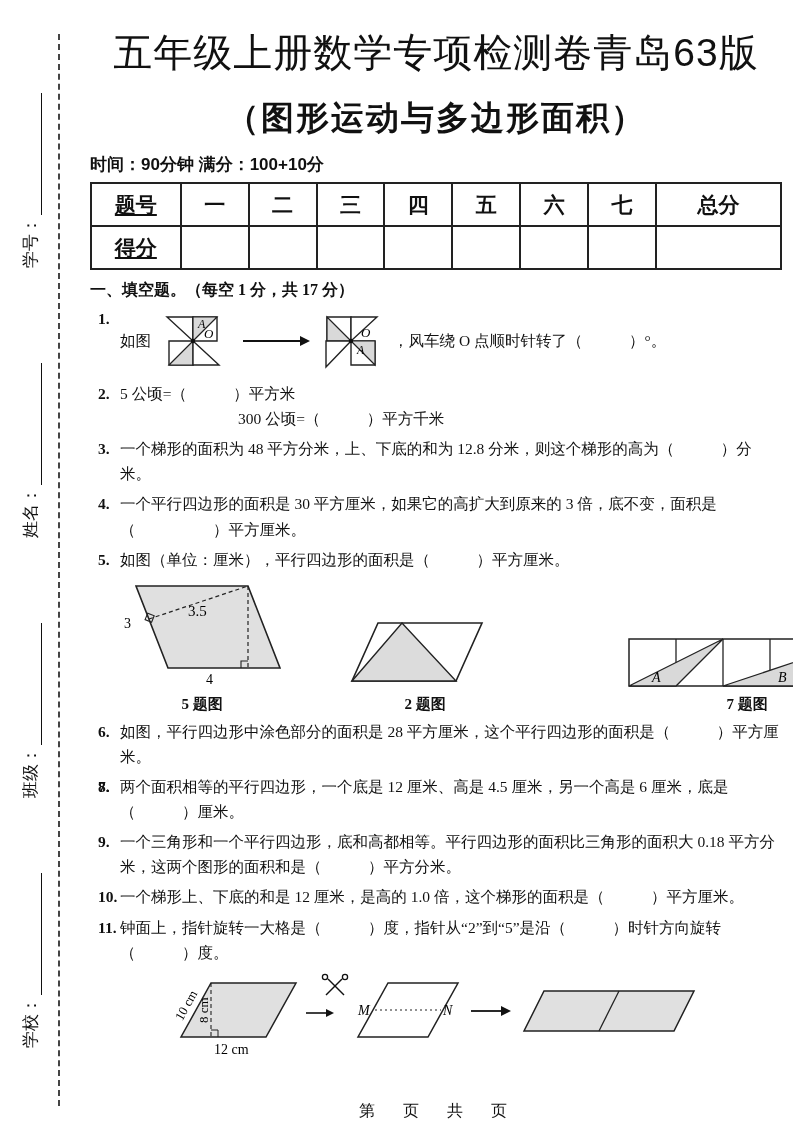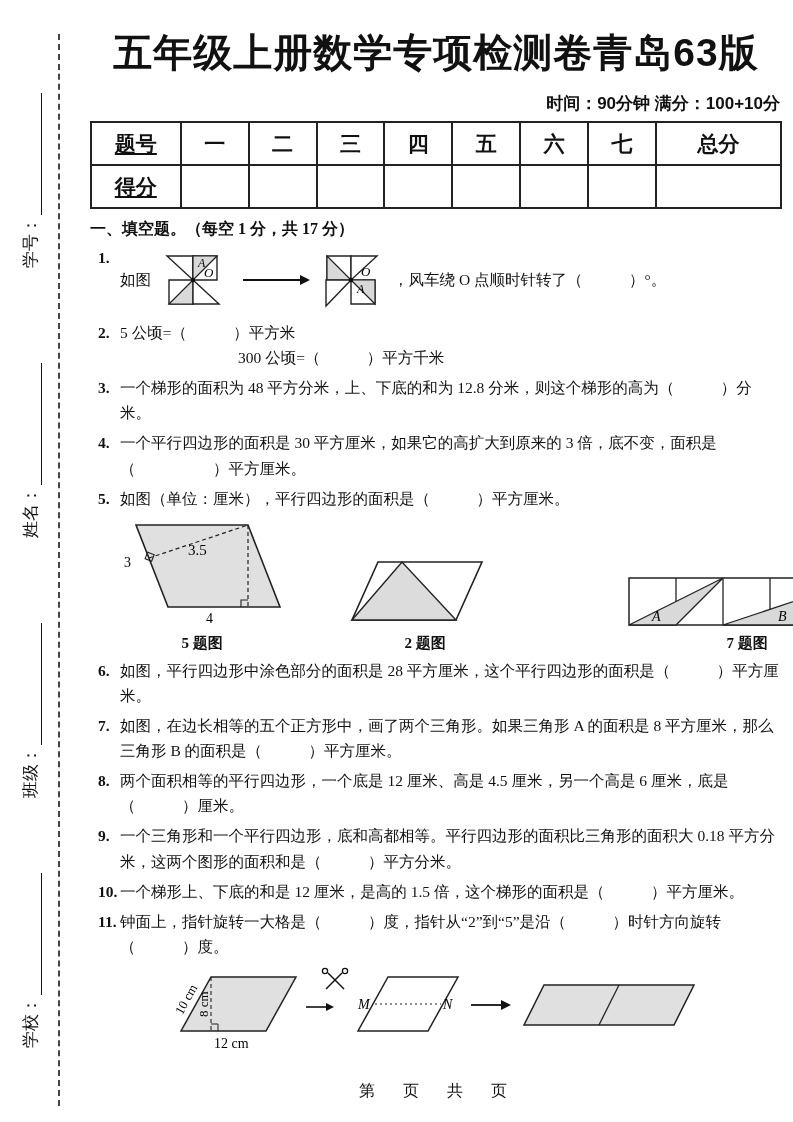--- a/index.html
+++ b/index.html
@@ -5,44 +5,44 @@
   html,body{margin:0;padding:0;background:#fff;}
   .page{position:relative;width:793px;height:1122px;background:#fff;overflow:hidden;
         font-family:"Liberation Serif","DejaVu Serif",serif;color:#111;}
   
   .side-divider{position:absolute;left:58px;top:34px;height:1072px;border-left:2px dashed #444;}
   .side-field{position:absolute;left:16px;width:200px;height:26px;transform-origin:0 0;
               transform:rotate(-90deg);display:flex;align-items:flex-end;font-size:17px;white-space:nowrap;}
   .side-line{display:inline-block;width:122px;border-bottom:1.6px solid #111;height:20px;margin-left:2px;}
   
   .main{position:absolute;left:90px;top:0;width:692px;}
-  .title{margin-top:26px;text-align:center;font-size:39px;font-weight:bold;
+  .title{margin-top:26px;text-align:center;font-size:39px;font-weight:normal;
          font-family:"Liberation Sans","DejaVu Sans",sans-serif;letter-spacing:1px;}
   .subtitle{margin-top:16px;text-align:center;font-size:33px;font-weight:bold;
             font-family:"Liberation Sans","DejaVu Sans",sans-serif;letter-spacing:2px;}
-  .meta{margin-top:12px;text-align:right;font-size:17px;font-weight:bold;padding-right:2px;
+  .meta{margin-top:12px;font-size:17px;font-weight:bold;padding-right:2px;
         font-family:"Liberation Sans","DejaVu Sans",sans-serif;}
   table.score{width:100%;border-collapse:collapse;margin-top:6px;
         font-family:"Liberation Sans","DejaVu Sans",sans-serif;}
   table.score td{border:2px solid #222;height:39px;text-align:center;font-size:21px;font-weight:bold;}
   td.lblcol{width:13%;text-decoration:underline;}
   .sec-head{margin-top:10px;font-size:16px;font-weight:bold;}
   .q{position:relative;margin-top:5px;padding-left:30px;font-size:15.5px;line-height:1.62;}
   .qno{position:absolute;left:8px;top:0;font-weight:bold;}
   .q1row{display:flex;align-items:center;gap:6px;}
   .q2row{display:flex;flex-direction:column;}
   .q2b{margin-left:118px;}
   .arrow{position:relative;display:inline-block;width:58px;height:2px;background:#111;margin:0 8px;}
   .arrow::after{content:"";position:absolute;right:-9px;top:-4px;border-left:10px solid #111;
                 border-top:5px solid transparent;border-bottom:5px solid transparent;}
   .figrow{display:flex;align-items:flex-end;margin-top:8px;}
   .figblock{text-align:center;}
   .figcap{font-size:15px;margin-top:3px;font-weight:bold;}
   .fig12wrap{text-align:center;margin-top:2px;}
-  .footer{position:absolute;left:90px;width:692px;bottom:20px;text-align:center;
+  .footer{position:absolute;left:90px;width:692px;bottom:0;text-align:center;
           font-size:16px;letter-spacing:6px;font-family:"Liberation Sans","DejaVu Sans",sans-serif;}
   svg text{font-family:"Liberation Serif","DejaVu Serif",serif;}
   svg .it{font-style:italic;}
 </style>
 </head>
 <body>
 
 <div class="page">
 
   <div class="side-divider"></div>
@@ -59,20 +59,21 @@
     <span class="side-line"></span>
   </div>
   <div class="side-field" style="top:1048px">
     <span>学校：</span>
     <span class="side-line"></span>
   </div>
 
   <div class="main">
 
     <div class="title">五年级上册数学专项检测卷青岛63版</div>
+    <div class="subtitle">（图形运动与多边形面积）</div>
     <div class="meta">时间：90分钟  满分：100+10分</div>
 
     <table class="score">
       <tbody>
           <tr>
         <td class="lblcol">题号</td>
         <td>一</td>
         <td>二</td>
         <td>三</td>
         <td>四</td>
@@ -185,33 +186,32 @@
         <div class="figcap">7 题图</div>
       </div>
     </div>
 
     <div class="q">
       <span class="qno">6.</span>
       <span>如图，平行四边形中涂色部分的面积是 28 平方厘米，这个平行四边形的面积是（　　　）平方厘米。</span>
     </div>
     <div class="q">
       <span class="qno">7.</span>
-      <span>如图，在边长相等的五个正方形中，画了两个三角形。如果三角形 A 的面积是 8 平方厘米，那么三角形 B 的面积是（　　　）平方厘米。</span>
     </div>
     <div class="q">
       <span class="qno">8.</span>
       <span>两个面积相等的平行四边形，一个底是 12 厘米、高是 4.5 厘米，另一个高是 6 厘米，底是（　　　）厘米。</span>
     </div>
     <div class="q">
       <span class="qno">9.</span>
       <span>一个三角形和一个平行四边形，底和高都相等。平行四边形的面积比三角形的面积大 0.18 平方分米，这两个图形的面积和是（　　　）平方分米。</span>
     </div>
     <div class="q">
       <span class="qno">10.</span>
-      <span>一个梯形上、下底的和是 12 厘米，是高的 1.5 倍，这个梯形的面积是（　　　）平方厘米。</span>
+      <span>一个梯形上、下底的和是 12 厘米，是高的 1.0 倍，这个梯形的面积是（　　　）平方厘米。</span>
     </div>
     <div class="q">
       <span class="qno">11.</span>
       <span>钟面上，指针旋转一大格是（　　　）度，指针从“2”到“5”是沿（　　　）时针方向旋转（　　　）度。</span>
     </div>
 
     <div class="fig12wrap">
       <svg width="540" height="92" viewBox="0 0 540 92">
         <polygon points="15,70 100,70 130,16 45,16" fill="#e0e0e0" stroke="#222" stroke-width="1.5"></polygon>
         <line x1="45" y1="16" x2="45" y2="70" stroke="#222" stroke-width="1.1" stroke-dasharray="4 3"></line>

